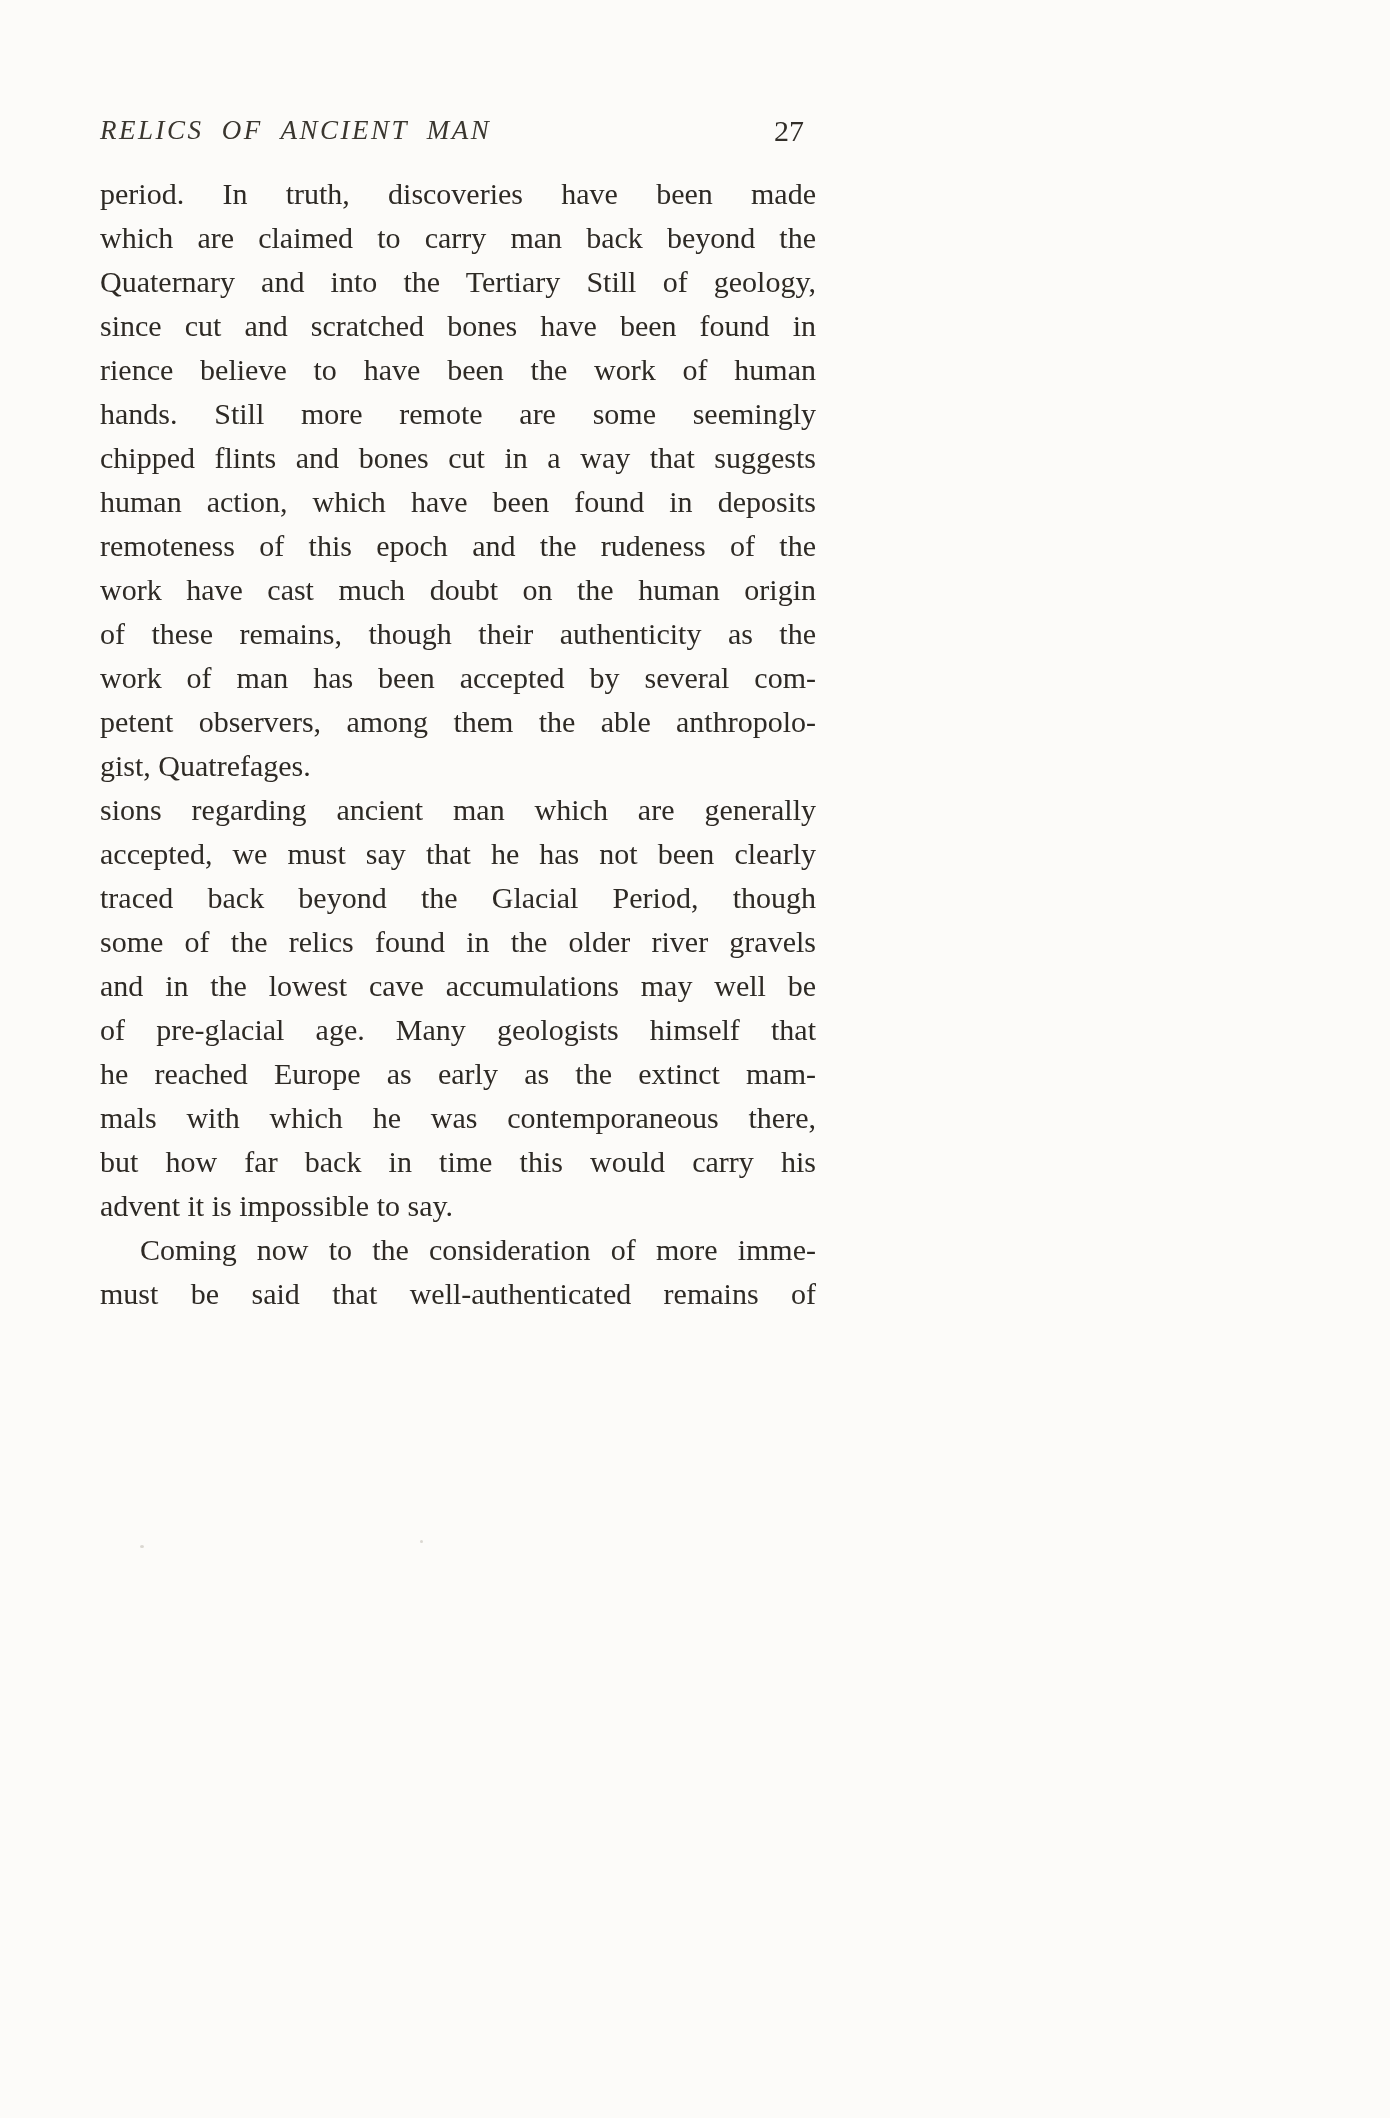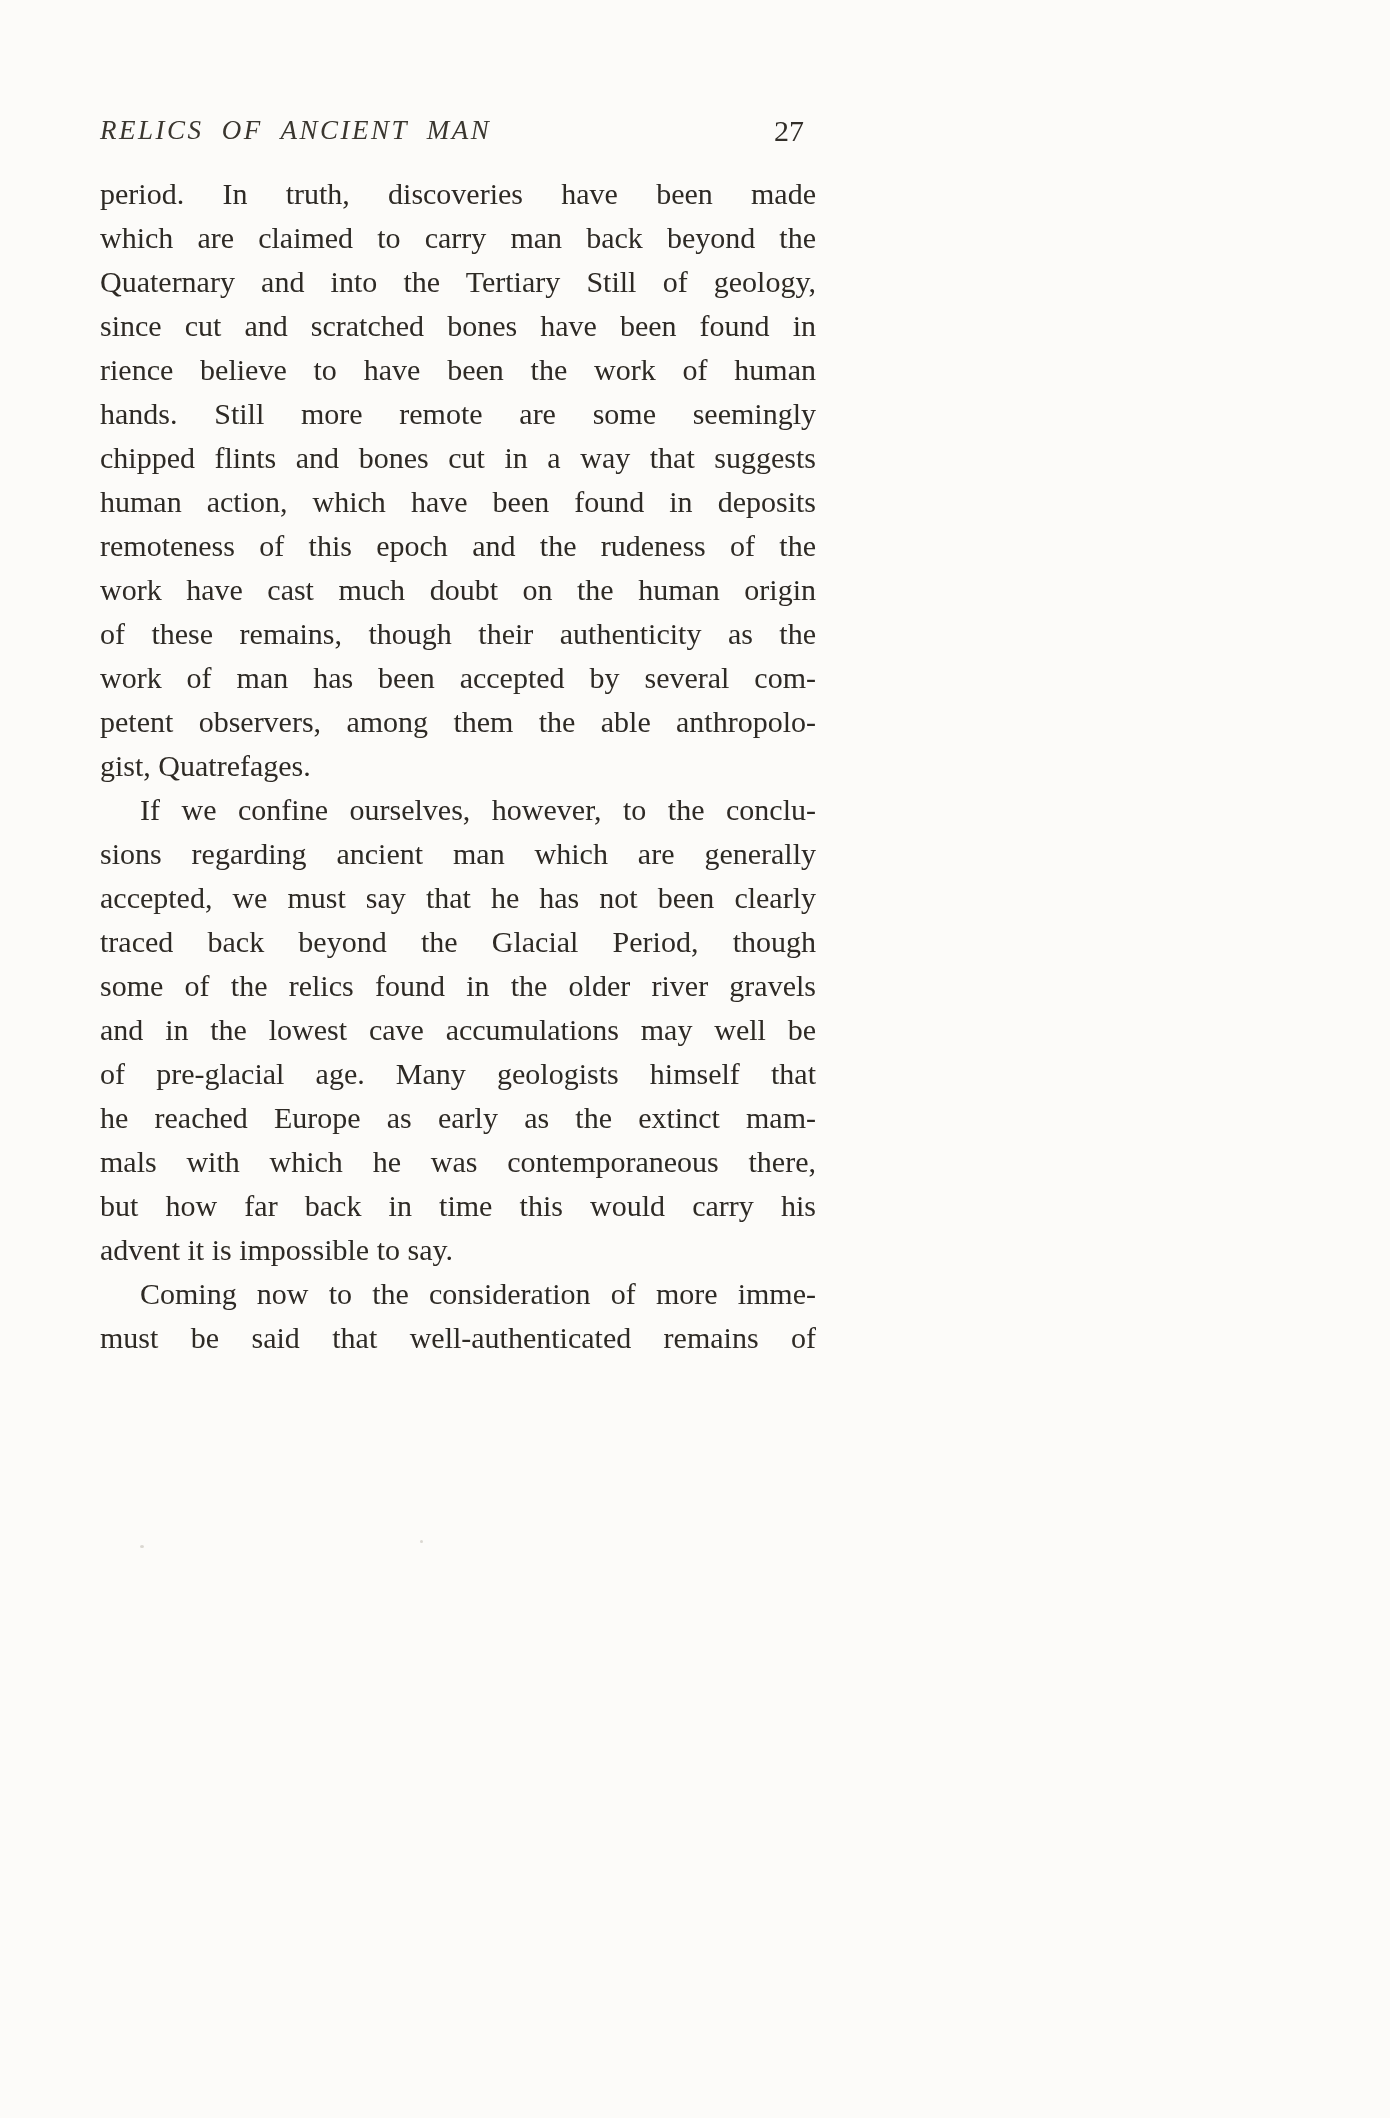--- a/index.html
+++ b/index.html
@@ -101,21 +101,20 @@
         <div class="line">human action, which have been found in deposits</div>
         <div class="line">remoteness of this epoch and the rudeness of the</div>
         <div class="line">work have cast much doubt on the human origin</div>
         <div class="line">of these remains, though their authenticity as the</div>
         <div class="line">work of man has been accepted by several com-</div>
         <div class="line">petent observers, among them the able anthropolo-</div>
         <div class="line last">gist, Quatrefages.</div>
       </div>
 
       <div class="para">
-        <div class="line indent">If we confine ourselves, however, to the conclu-</div>
         <div class="line">sions regarding ancient man which are generally</div>
         <div class="line">accepted, we must say that he has not been clearly</div>
         <div class="line">traced back beyond the Glacial Period, though</div>
         <div class="line">some of the relics found in the older river gravels</div>
         <div class="line">and in the lowest cave accumulations may well be</div>
         <div class="line">of pre-glacial age.  Many geologists himself that</div>
         <div class="line">he reached Europe as early as the extinct mam-</div>
         <div class="line">mals with which he was contemporaneous there,</div>
         <div class="line">but how far back in time this would carry his</div>
         <div class="line last">advent it is impossible to say.</div>

